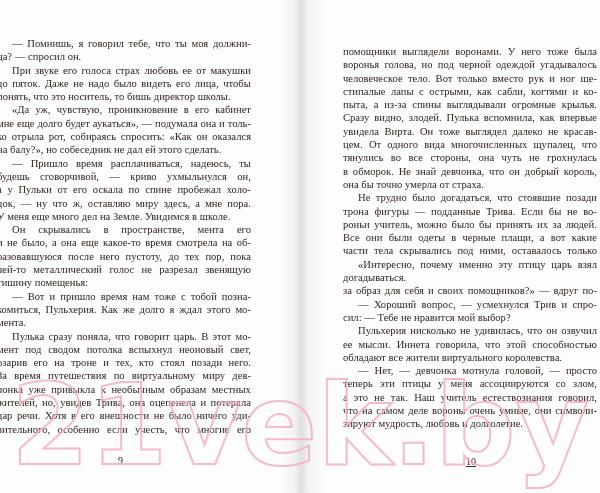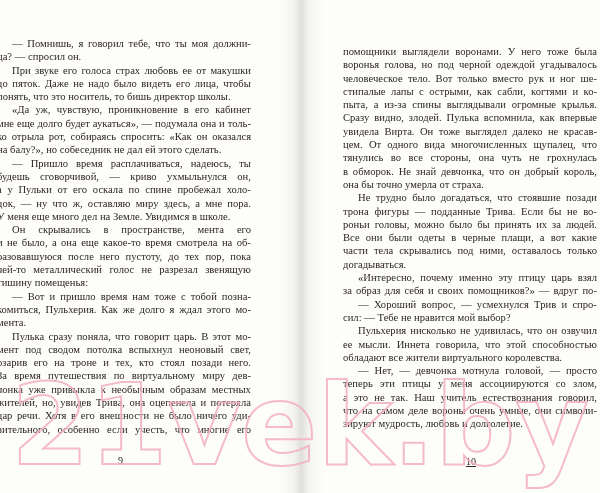--- a/index.html
+++ b/index.html
@@ -466,21 +466,21 @@
       <span>—</span>
       <span>подданные</span>
       <span>Трива.</span>
       <span>Если</span>
       <span>бы</span>
       <span>не</span>
       <span>во-</span>
     </div>
     <div class="line">
       <span>роньи</span>
-      <span>головы,</span>
+      <span>учитель,</span>
       <span>можно</span>
       <span>было</span>
       <span>бы</span>
       <span>принять</span>
       <span>их</span>
       <span>за</span>
       <span>людей.</span>
     </div>
     <div class="line">
       <span>Все</span>
@@ -496,31 +496,31 @@
     </div>
     <div class="line">
       <span>части</span>
       <span>тела</span>
       <span>скрывались</span>
       <span>под</span>
       <span>ними,</span>
       <span>оставалось</span>
       <span>только</span>
     </div>
-    <div class="line last">
-      <span>догадываться.</span>
-    </div>
     <div class="line ind">
       <span>«Интересно,</span>
       <span>почему</span>
       <span>именно</span>
       <span>эту</span>
       <span>птицу</span>
       <span>царь</span>
       <span>взял</span>
+    </div>
+    <div class="line last">
+      <span>догадываться.</span>
     </div>
     <div class="line">
       <span>за</span>
       <span>образ</span>
       <span>для</span>
       <span>себя</span>
       <span>и</span>
       <span>своих</span>
       <span>помощников?»</span>
       <span>—</span>

